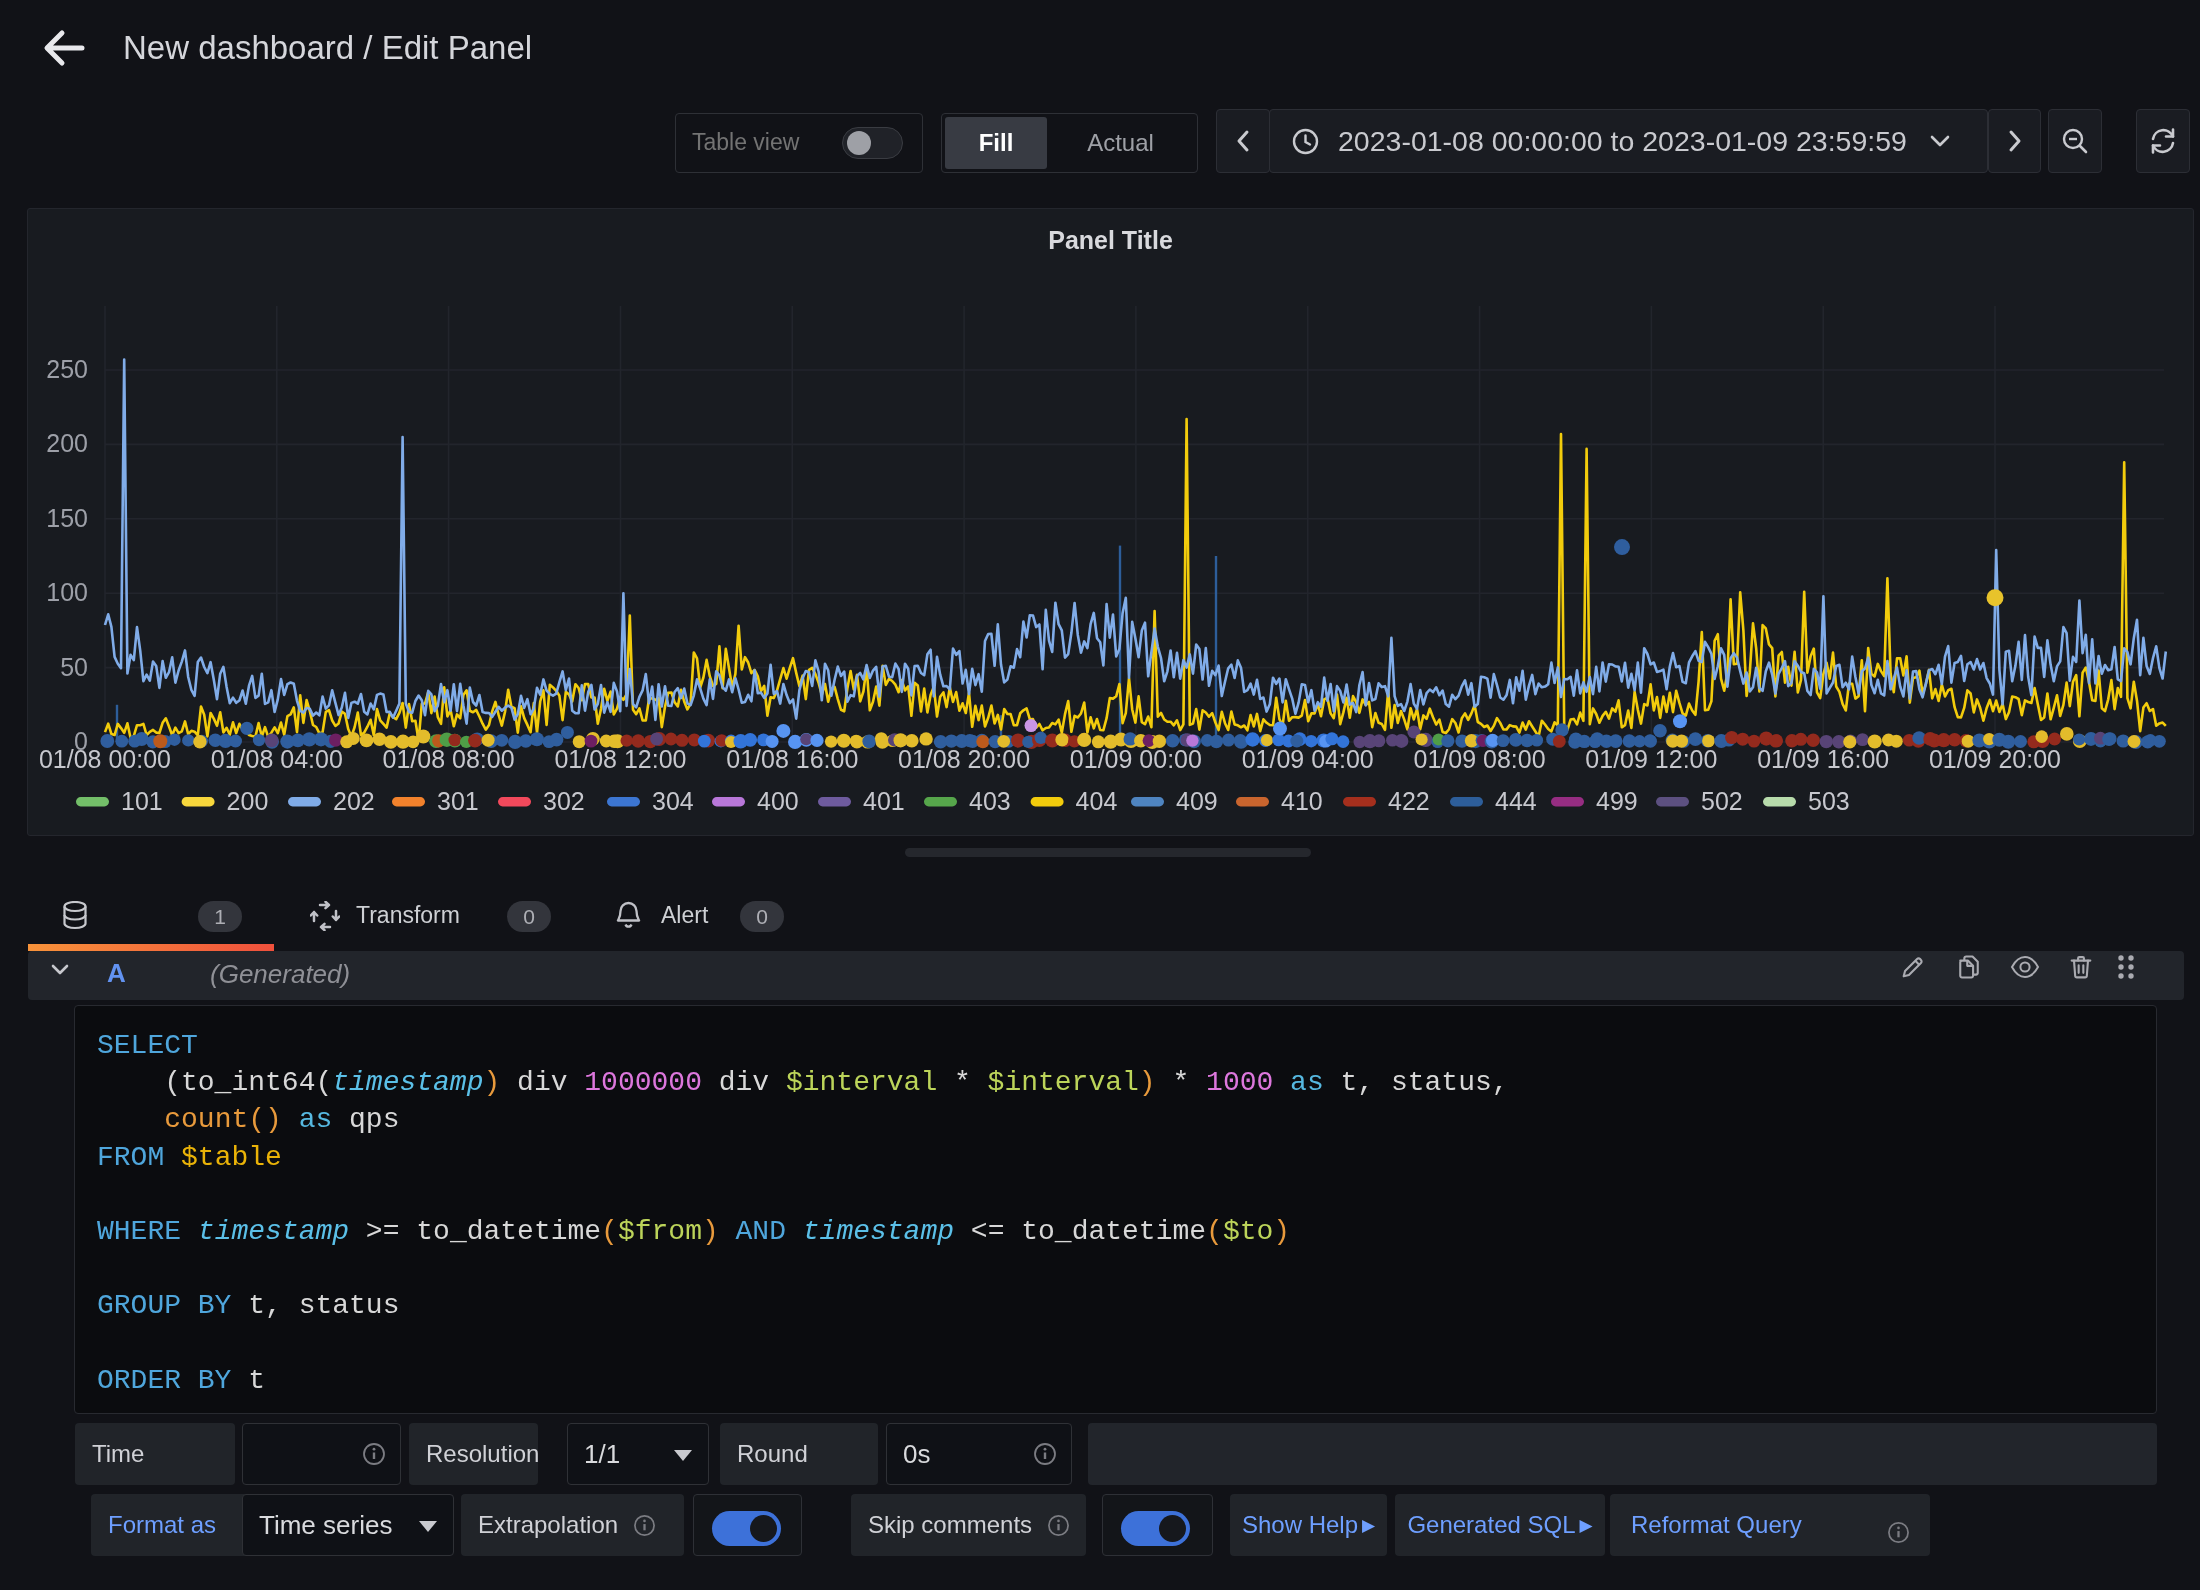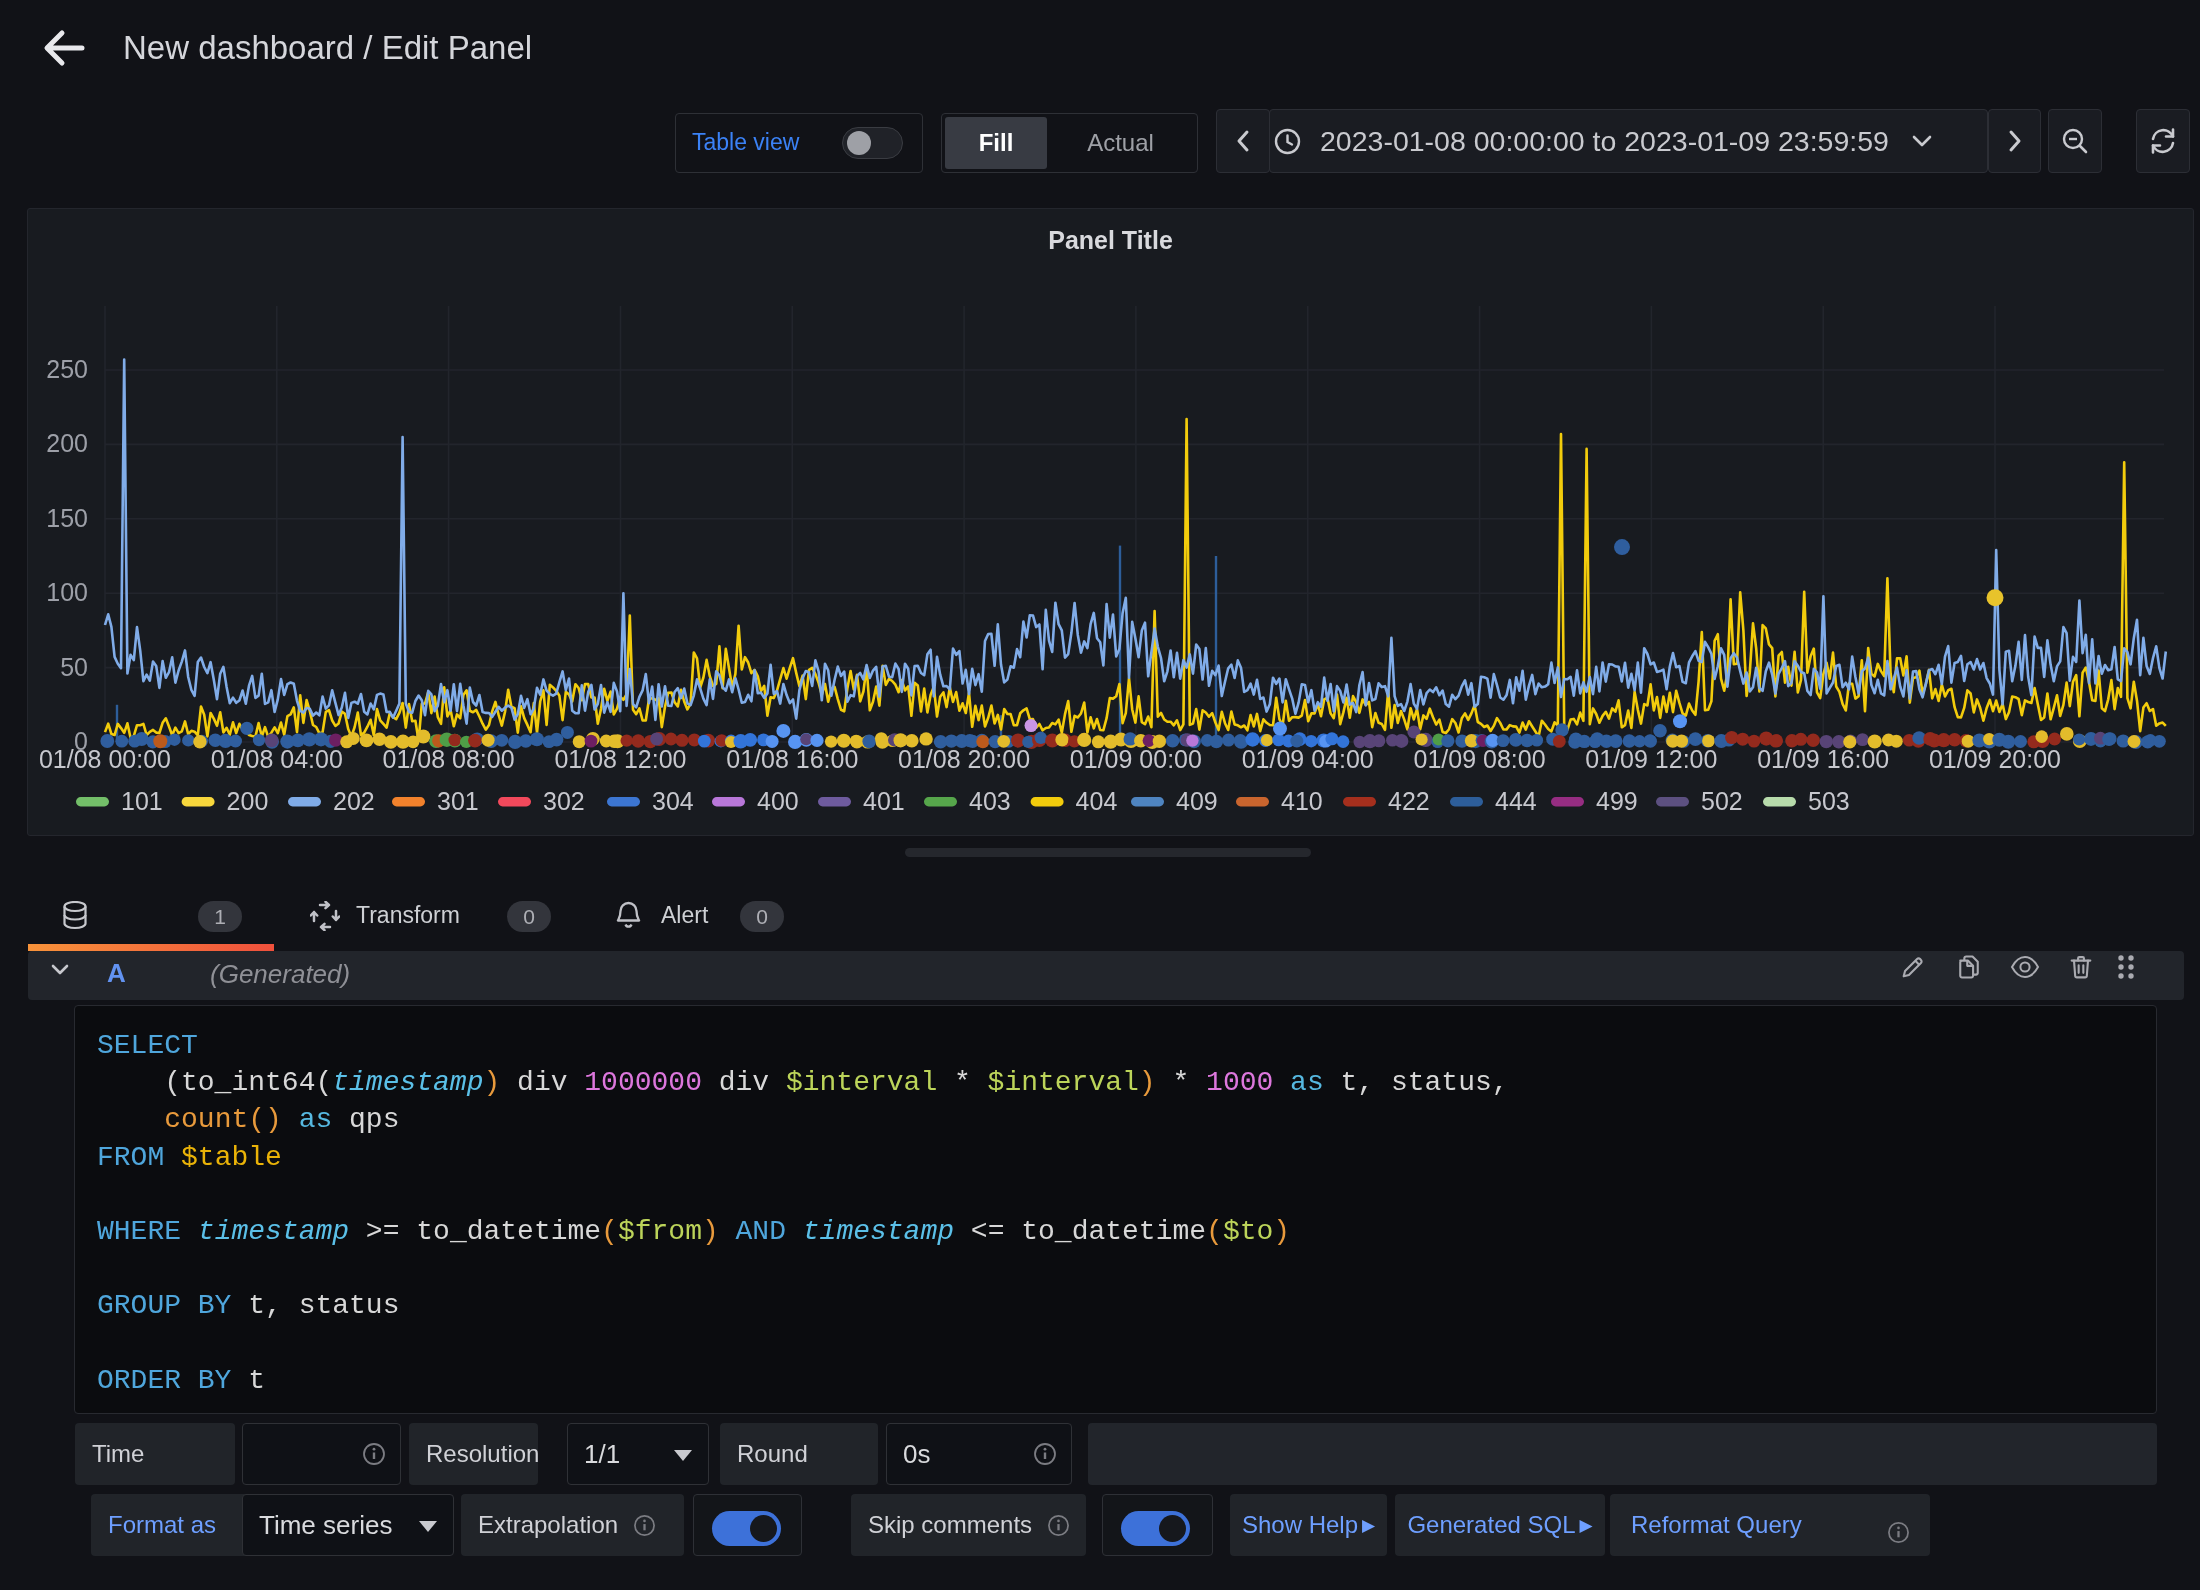--- a/index.html
+++ b/index.html
@@ -13,33 +13,33 @@
  color:#c9cacf;display:flex;align-items:center;justify-content:center}
 .bluetext{color:#6e9fff;font-weight:500;font-size:24px}
 </style></head>
 <body>
 
 <svg class="abs" style="left:40px;top:26px" width="46" height="44" viewBox="0 0 46 44">
     <path d="M42 22 H8 M22 7 L7 22 L22 37" stroke="#e8e8ec" stroke-width="5" fill="none" stroke-linecap="round" stroke-linejoin="round"></path>
   </svg>
 <div class="abs" style="left:123px;top:29px;font-size:33px;font-weight:500;color:#d5d6db">New dashboard / Edit Panel</div>
 <div class="abs" style="left:675px;top:113px;width:248px;height:60px;border:1px solid #2e3036;border-radius:4px"></div>
-<div class="abs" style="left:692px;top:129px;font-size:23px;color:#3b82f6">Table view</div>
+<div class="abs" style="left:692px;top:129px;font-size:23px;color:#737373">Table view</div>
 <div class="abs" style="left:842px;top:127px;width:61px;height:32px;border-radius:16px;background:#202228;border:1px solid #3a3c42"></div>
 <div class="abs" style="left:847px;top:131px;width:24px;height:24px;border-radius:50%;background:#9ea0a6"></div>
 <div class="abs" style="left:941px;top:113px;width:257px;height:60px;border:1px solid #2e3036;border-radius:4px;background:#111217"></div>
 <div class="abs" style="left:945px;top:117px;width:102px;height:52px;background:#383b43;border-radius:3px"></div>
 <div class="abs" style="left:945px;top:117px;width:102px;height:52px;display:flex;align-items:center;justify-content:center;font-size:24px;font-weight:bold;color:#fff">Fill</div>
 <div class="abs" style="left:1047px;top:117px;width:147px;height:52px;display:flex;align-items:center;justify-content:center;font-size:24px;color:#9ea0a6">Actual</div>
 <div class="tbtn" style="left:1216px;top:109px;width:54px;height:64px">
     <svg width="20" height="26" viewBox="0 0 20 26">
       <path d="M14 4 L6 13 L14 22" stroke="#c9cacf" stroke-width="3" fill="none" stroke-linecap="round" stroke-linejoin="round"></path>
     </svg>
   </div>
-<div class="tbtn" style="left:1269px;top:109px;width:719px;height:64px;justify-content:flex-start;padding-left:4px">
+<div class="tbtn" style="left:1269px;top:109px;width:719px;height:64px;justify-content:flex-start;padding-left:22px">
     <svg width="27" height="27" viewBox="0 0 27 27" style="margin-right:19px">
       <circle cx="13.5" cy="13.5" r="11.5" stroke="#c9cacf" stroke-width="2.4" fill="none"></circle>
       <path d="M13.5 7.5 V14 L18 16.5" stroke="#c9cacf" stroke-width="2.4" fill="none" stroke-linecap="round"></path>
     </svg>
     <span style="font-size:28.5px;font-weight:500;color:#c9cacf">2023-01-08 00:00:00 to 2023-01-09 23:59:59</span>
     <svg width="22" height="14" viewBox="0 0 22 14" style="margin-left:22px">
       <path d="M3 3 L11 11 L19 3" stroke="#c9cacf" stroke-width="2.6" fill="none" stroke-linecap="round" stroke-linejoin="round"></path>
     </svg>
   </div>
 <div class="tbtn" style="left:1988px;top:109px;width:53px;height:64px">

